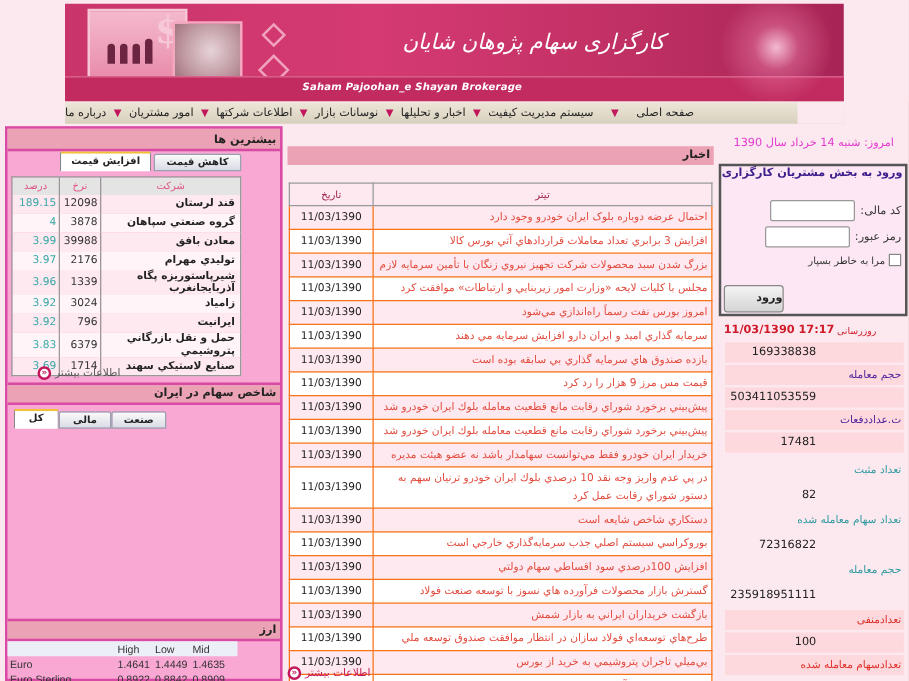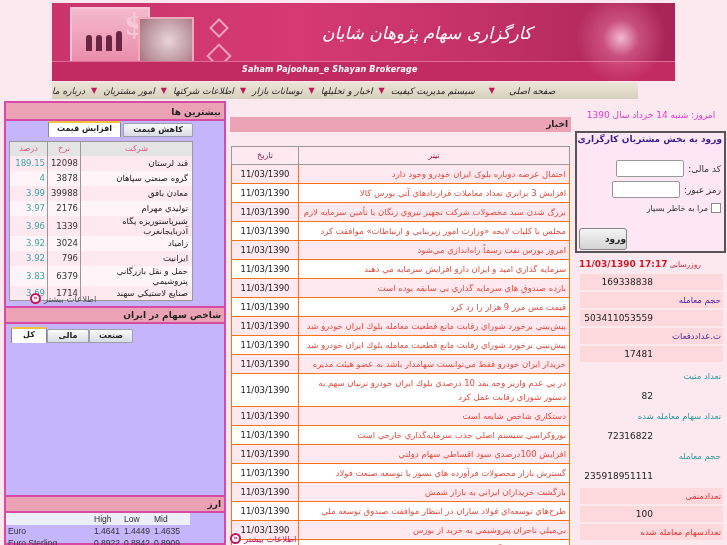--- a/index.html
+++ b/index.html
@@ -14,40 +14,40 @@
 .banner .pic1 { position: absolute; left: 18px; top: 4px; width: 80px; height: 60px; background: linear-gradient(180deg, #f4b9cc, #e88aa9); border: 2px solid #f6c6d6; }
 .banner .pic1 .fig { position: absolute; bottom: 14px; width: 6px; height: 16px; background: #6b2540; border-radius: 3px 3px 0 0; }
 .banner .pic2 { position: absolute; left: 86px; top: 14px; width: 56px; height: 58px; background: radial-gradient(circle at 55% 40%, #e7d4d8, #b88e98 60%, #8d5c68); border: 2px solid #f3a8c0; }
 .banner .dollar { position: absolute; left: 72px; top: 4px; color: #f6c8d8; font-size: 30px; font-weight: bold; font-family: "DejaVu Serif", serif; }
 .banner .diamond { position: absolute; width: 14px; height: 14px; border: 2px solid #f1a1bd; transform: rotate(45deg); }
 .banner .title-fa { position: absolute; left: 270px; top: 20px; color: #fff; font-size: 17px; font-family: "DejaVu Serif", serif; font-style: italic; direction: rtl; }
 .banner .title-en { position: absolute; left: 190px; top: 62px; color: #fff; font-size: 8px; font-style: italic; font-weight: bold; letter-spacing: 0.2px; }
 .banner .flower { position: absolute; right: 10px; top: 0; width: 110px; height: 78px; background: radial-gradient(circle at 60% 45%, rgba(255,210,230,0.85) 0, rgba(240,140,180,0.4) 18px, rgba(0,0,0,0) 45px); }
 
 
-.nav { position: absolute; left: 52px; top: 82px; width: 623px; height: 17px; background: linear-gradient(180deg, #ece6d8, #d8d0bd); display: flex; flex-direction: row-reverse; align-items: center; padding-right: 47px; direction: rtl; font-style: italic; }
+.nav { position: absolute; left: 52px; top: 82px; width: 623px; height: 17px; background: linear-gradient(180deg, #ece6d8, #d8d0bd); display: flex; flex-direction: row-reverse; align-items: center; padding-right: 47px; direction: rtl; }
 .nav .nav-end { position: absolute; right: 0; top: 0; width: 37px; height: 17px; background: #fce9ef; }
 .nav .item { display: flex; align-items: center; font-size: 9px; color: #222; white-space: nowrap; direction: rtl; }
 .nav .sep { color: #c2185b; font-size: 8px; margin: 0 6px; }
 
 
-.left { position: absolute; left: 4px; top: 101px; width: 222px; height: 444px; border: 2px solid #d94aa4; background: #c4b5fd; }
+.left { position: absolute; left: 4px; top: 101px; width: 222px; height: 444px; border: 2px solid #d94aa4; background: #f9a8d4; }
 .left .hdr { height: 18px; background: #eba2b4; border-bottom: 2px solid #d94aa4; font-size: 9px; font-weight: bold; color: #222; direction: rtl; text-align: right; padding: 4px 3px 0 0; }
 .tabs { position: relative; height: 16px; margin-top: 0; }
 .tab { position: absolute; top: 2px; height: 14px; font-size: 8px; font-weight: bold; text-align: center; line-height: 12px; background: linear-gradient(180deg, #fafafa, #d9dce6); border: 1px solid #9aa0b0; border-radius: 2px 2px 0 0; color: #222; }
 .tab.active { top: 0; height: 16px; background: #fff; border-top: 2px solid #f2c13a; border-left: 1px solid #888; border-right: 1px solid #888; border-bottom: none; }
 
 .stocks { position: absolute; left: 3px; top: 38px; width: 184px; border: 1px solid #999; border-collapse: collapse; font-size: 8.5px; }
 .stocks th { height: 14px; background: #e4e4e4; color: #e05484; font-weight: normal; font-size: 8px; border-right: 1px solid #999; }
 .stocks td { height: 15px; border-right: 1px solid #999; }
 .stocks tr.alt td { background: #fde9ef; }
 .stocks tr.plain td { background: #fff5f8; }
 .stocks td.pct { color: #3aa8a8; text-align: right; padding-right: 2px; width: 38px; }
 .stocks td.rate { color: #333; text-align: right; padding-right: 2px; width: 33px; }
-.stocks td.name { text-align: right; direction: rtl; padding-right: 4px; color: #222; }
+.stocks td.name { text-align: right; direction: rtl; padding-right: 4px; color: #222; font-weight: bold; }
 .more-link { position: absolute; display: flex; align-items: center; gap: 3px; font-size: 8.5px; color: #555; direction: rtl; }
 .more-icon { width: 11px; height: 11px; border-radius: 50%; border: 2px solid #c2185b; background: #fff; color: #c2185b; font-size: 7px; line-height: 7px; text-align: center; font-weight: bold; }
 
 .hdr2 { position: absolute; left: 0; width: 218px; height: 18px; background: #eba2b4; border-top: 2px solid #d94aa4; border-bottom: 2px solid #d94aa4; font-size: 9px; font-weight: bold; color: #222; direction: rtl; text-align: right; padding: 2px 3px 0 0; }
 
 .fx { position: absolute; left: 0; top: 410px; width: 184px; font-size: 8.5px; font-family: "Liberation Sans", sans-serif; }
 .fx .row { display: flex; height: 12px; align-items: center; }
 .fx .row.head { background: #eceef8; }
 .fx .c0 { width: 88px; padding-left: 2px; }
 .fx .c { width: 30px; text-align: left; }

